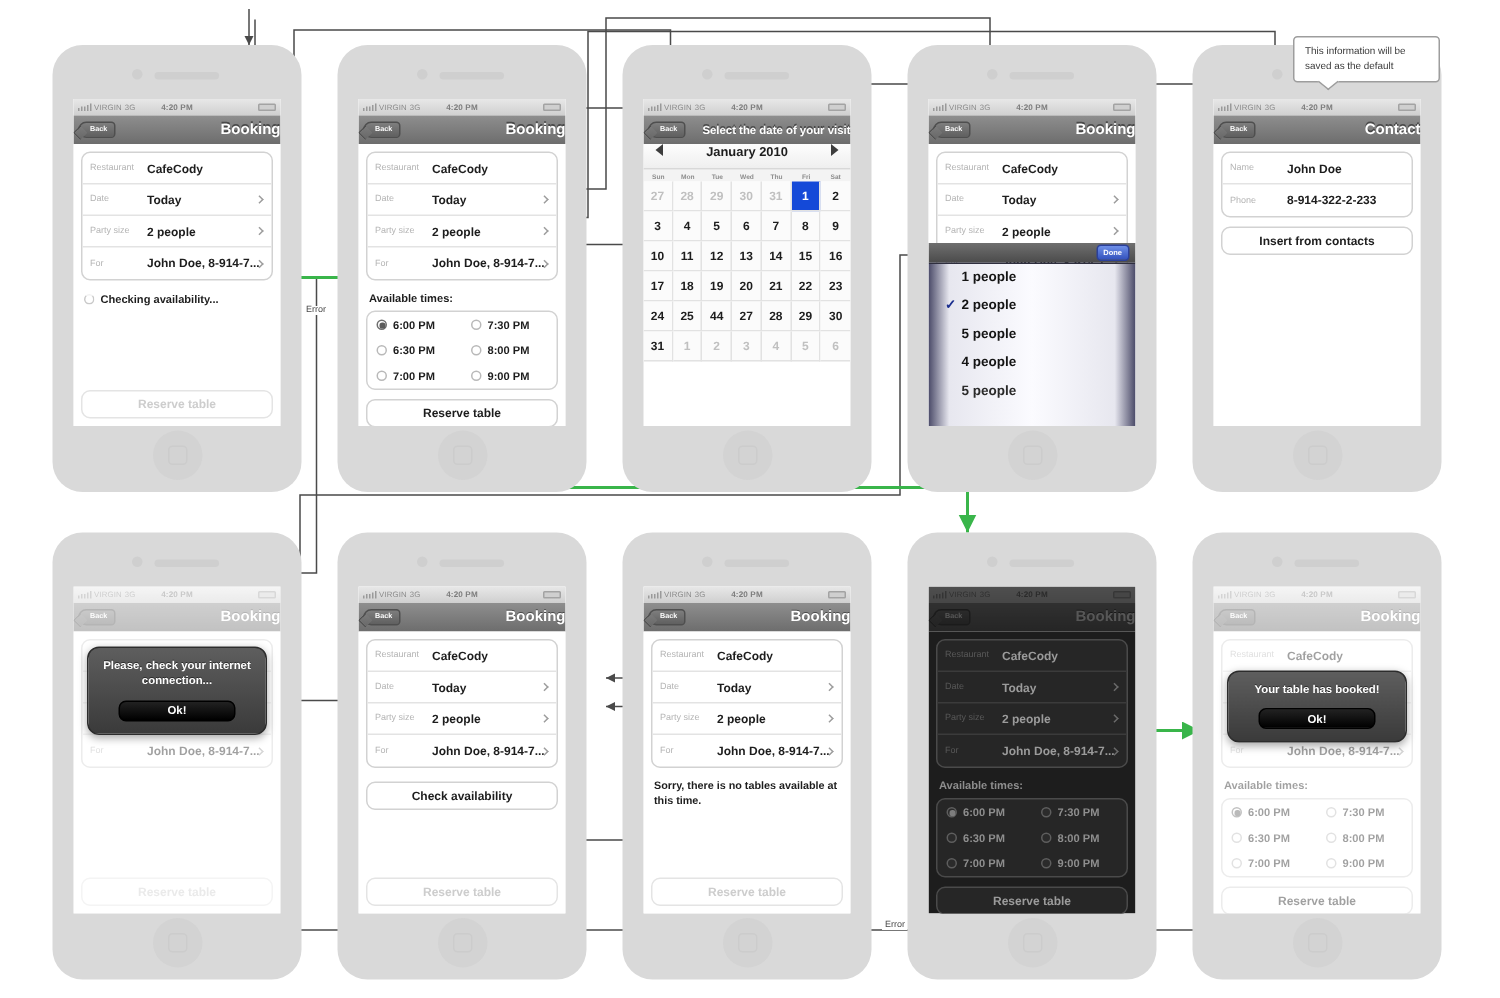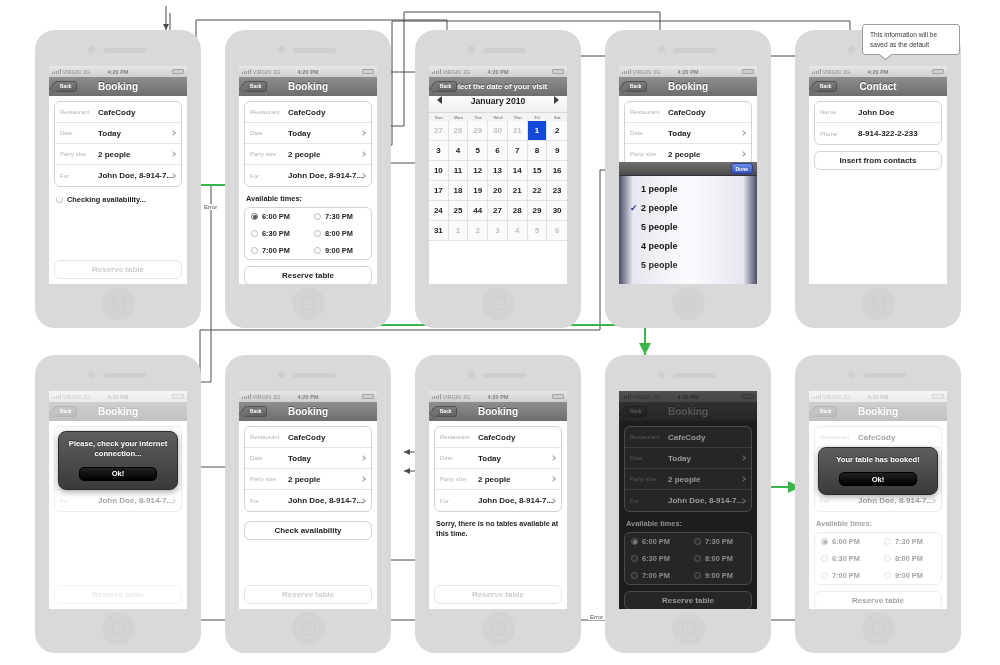--- a/index.html
+++ b/index.html
@@ -43,21 +43,21 @@
   .bars span { width:1.2px; background:#9a9a9a; display:block; }
   .bars span:nth-child(1){height:1.8px}.bars span:nth-child(2){height:2.6px}
   .bars span:nth-child(3){height:3.4px}.bars span:nth-child(4){height:4.2px}
   .bars span:nth-child(5){height:5px}
   .sb-center { position:absolute; left:0; right:0; text-align:center; font-weight:bold; color:#7d7d7d; font-size:5.4px; }
   .sb-batt { position:absolute; right:3px; width:12px; height:5px; border:.8px solid #a3a3a3; border-radius:1px; background:#cfcfcf; }
 
   
   .navbar {
     height:19px; background:linear-gradient(#8e8e8e,#6d6d6d);
-    position:relative; display:flex; align-items:center; justify-content:center;
+    position:relative; display:flex; align-items:center; justify-content:flex-end;
   }
   .navbar .title { color:#ffffff; font-size:10px; font-weight:bold; text-shadow:0 -1px 0 rgba(0,0,0,.45); }
   .navbar .title.small { font-size:7.6px; }
   .backbtn {
     position:absolute; left:3px; height:11px; padding:0 5px 0 7px;
     background:linear-gradient(#7e7e7e,#606060); border:.7px solid #4f4f4f;
     border-radius:6px 3px 3px 6px; color:#fff; font-size:4.8px; font-weight:bold;
     display:flex; align-items:center;
   }
   .backbtn::before {
@@ -139,21 +139,21 @@
     display:flex; align-items:center; justify-content:flex-end; padding-right:4px;
   }
   .donebtn {
     background:linear-gradient(#6e8fe8,#3352bd); border:.7px solid #2b409b;
     border-radius:3px; color:#fff; font-size:5px; font-weight:bold; padding:1.5px 4px;
   }
   .picker {
     height:100%; background:linear-gradient(90deg,#4a4a68 0%,#e7e7ef 10%,#fbfbff 50%,#e7e7ef 90%,#4a4a68 100%);
     border-top:1px solid #2e2e3e; padding:3px 0; overflow:hidden;
   }
-  .pitem { height:19px; display:flex; align-items:center; font-size:9px; font-weight:bold; color:#141414; padding-left:22px; position:relative; }
+  .pitem { height:19px; display:flex; align-items:flex-start; font-size:9px; font-weight:bold; color:#141414; padding-left:22px; position:relative; }
   .pitem .chk { position:absolute; left:11px; font-size:9px; color:#1b2f8f; font-weight:bold; }
   .pitem.fade { color:#2a2a2a; }
   .alert {
     position:absolute; left:9px; right:9px; top:46px;
     background:linear-gradient(#5e5e5e,#3a3a3a);
     border:1px solid #2c2c2c; border-radius:8px; padding:7px 0 8px;
     box-shadow:0 2px 6px rgba(0,0,0,.35);
   }
   .alert .atext {
     color:#fff; font-size:7.6px; font-weight:bold; text-align:center; line-height:1.35;

